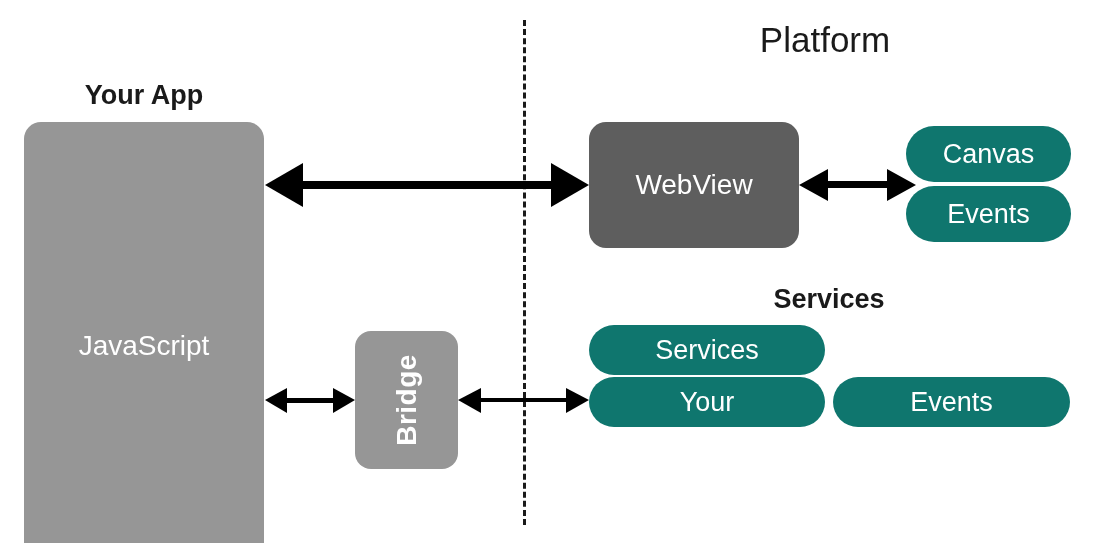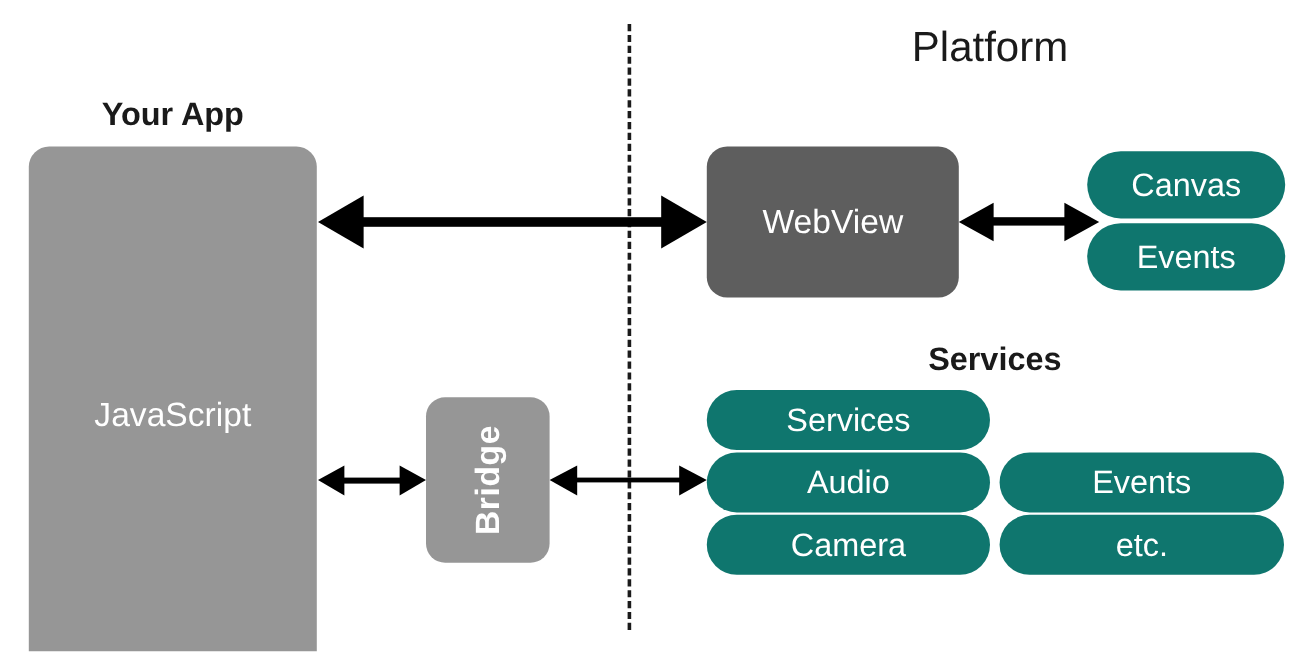--- a/index.html
+++ b/index.html
@@ -166,31 +166,25 @@
   </div>
 
   <div class="pill" id="pill-events">
     <span>Events</span>
   </div>
 
   <div class="pill svc-pill svc-left svc-row0">
     <span>Services</span>
   </div>
   <div class="pill svc-pill svc-left svc-row1">
-    <span>Audio</span>
-  </div>
-  <div class="pill svc-pill svc-left svc-row2">
-    <span>Camera</span>
+    <span>Your</span>
   </div>
 
   <div class="pill svc-pill svc-right svc-row1">
     <span>Events</span>
-  </div>
-  <div class="pill svc-pill svc-right svc-row2">
-    <span>etc.</span>
   </div>
 
   <div id="divider"></div>
 
   <svg id="arrow-layer" viewBox="0 0 1095 543">
 
     <g>
       <rect x="296" y="181" width="262" height="8" fill="#000000"></rect>
       <polygon points="265,185 303,163 303,207" fill="#000000"></polygon>
       <polygon points="589,185 551,163 551,207" fill="#000000"></polygon>

